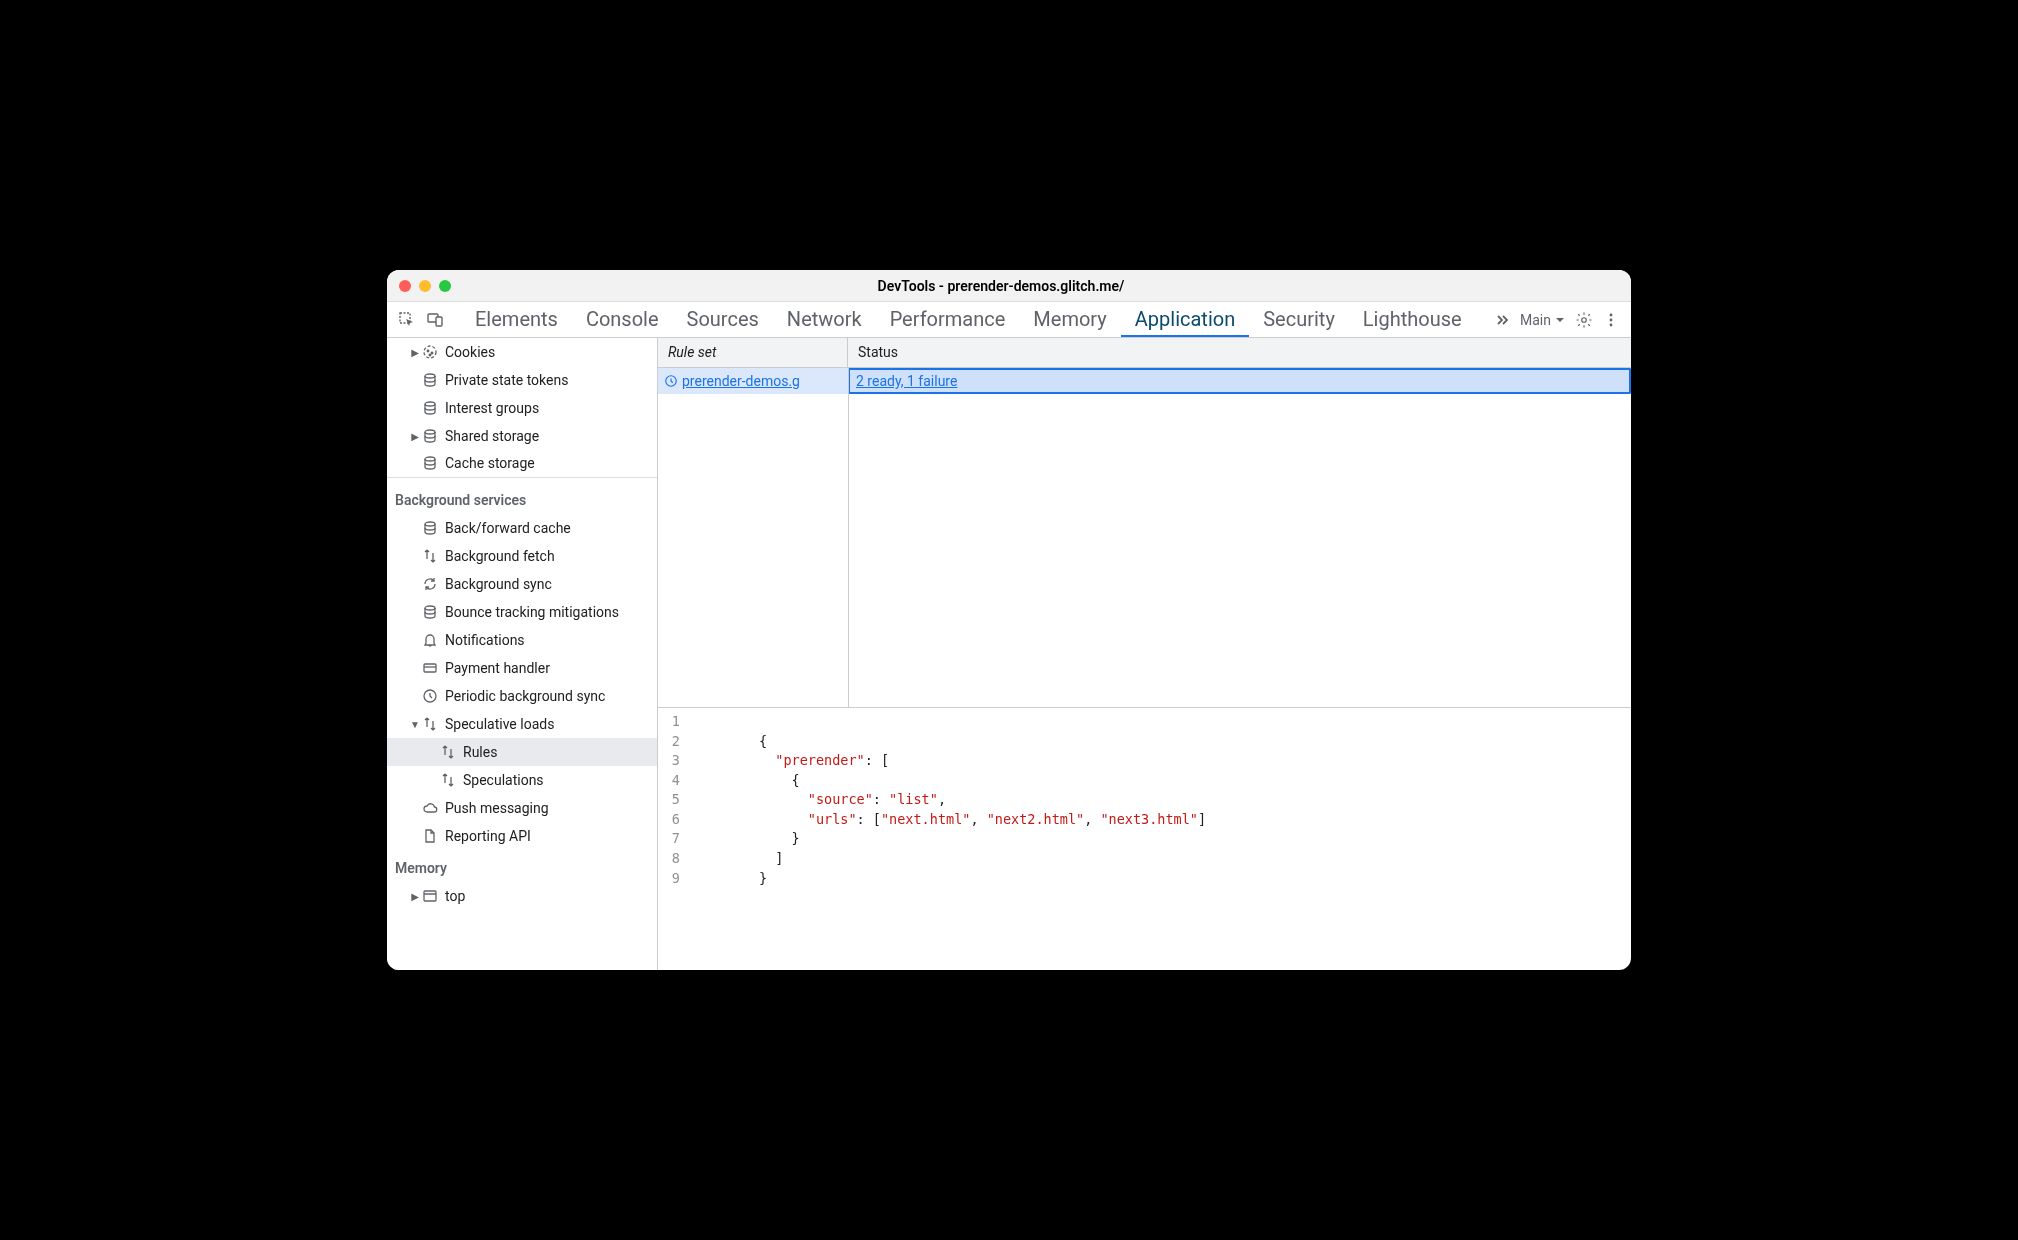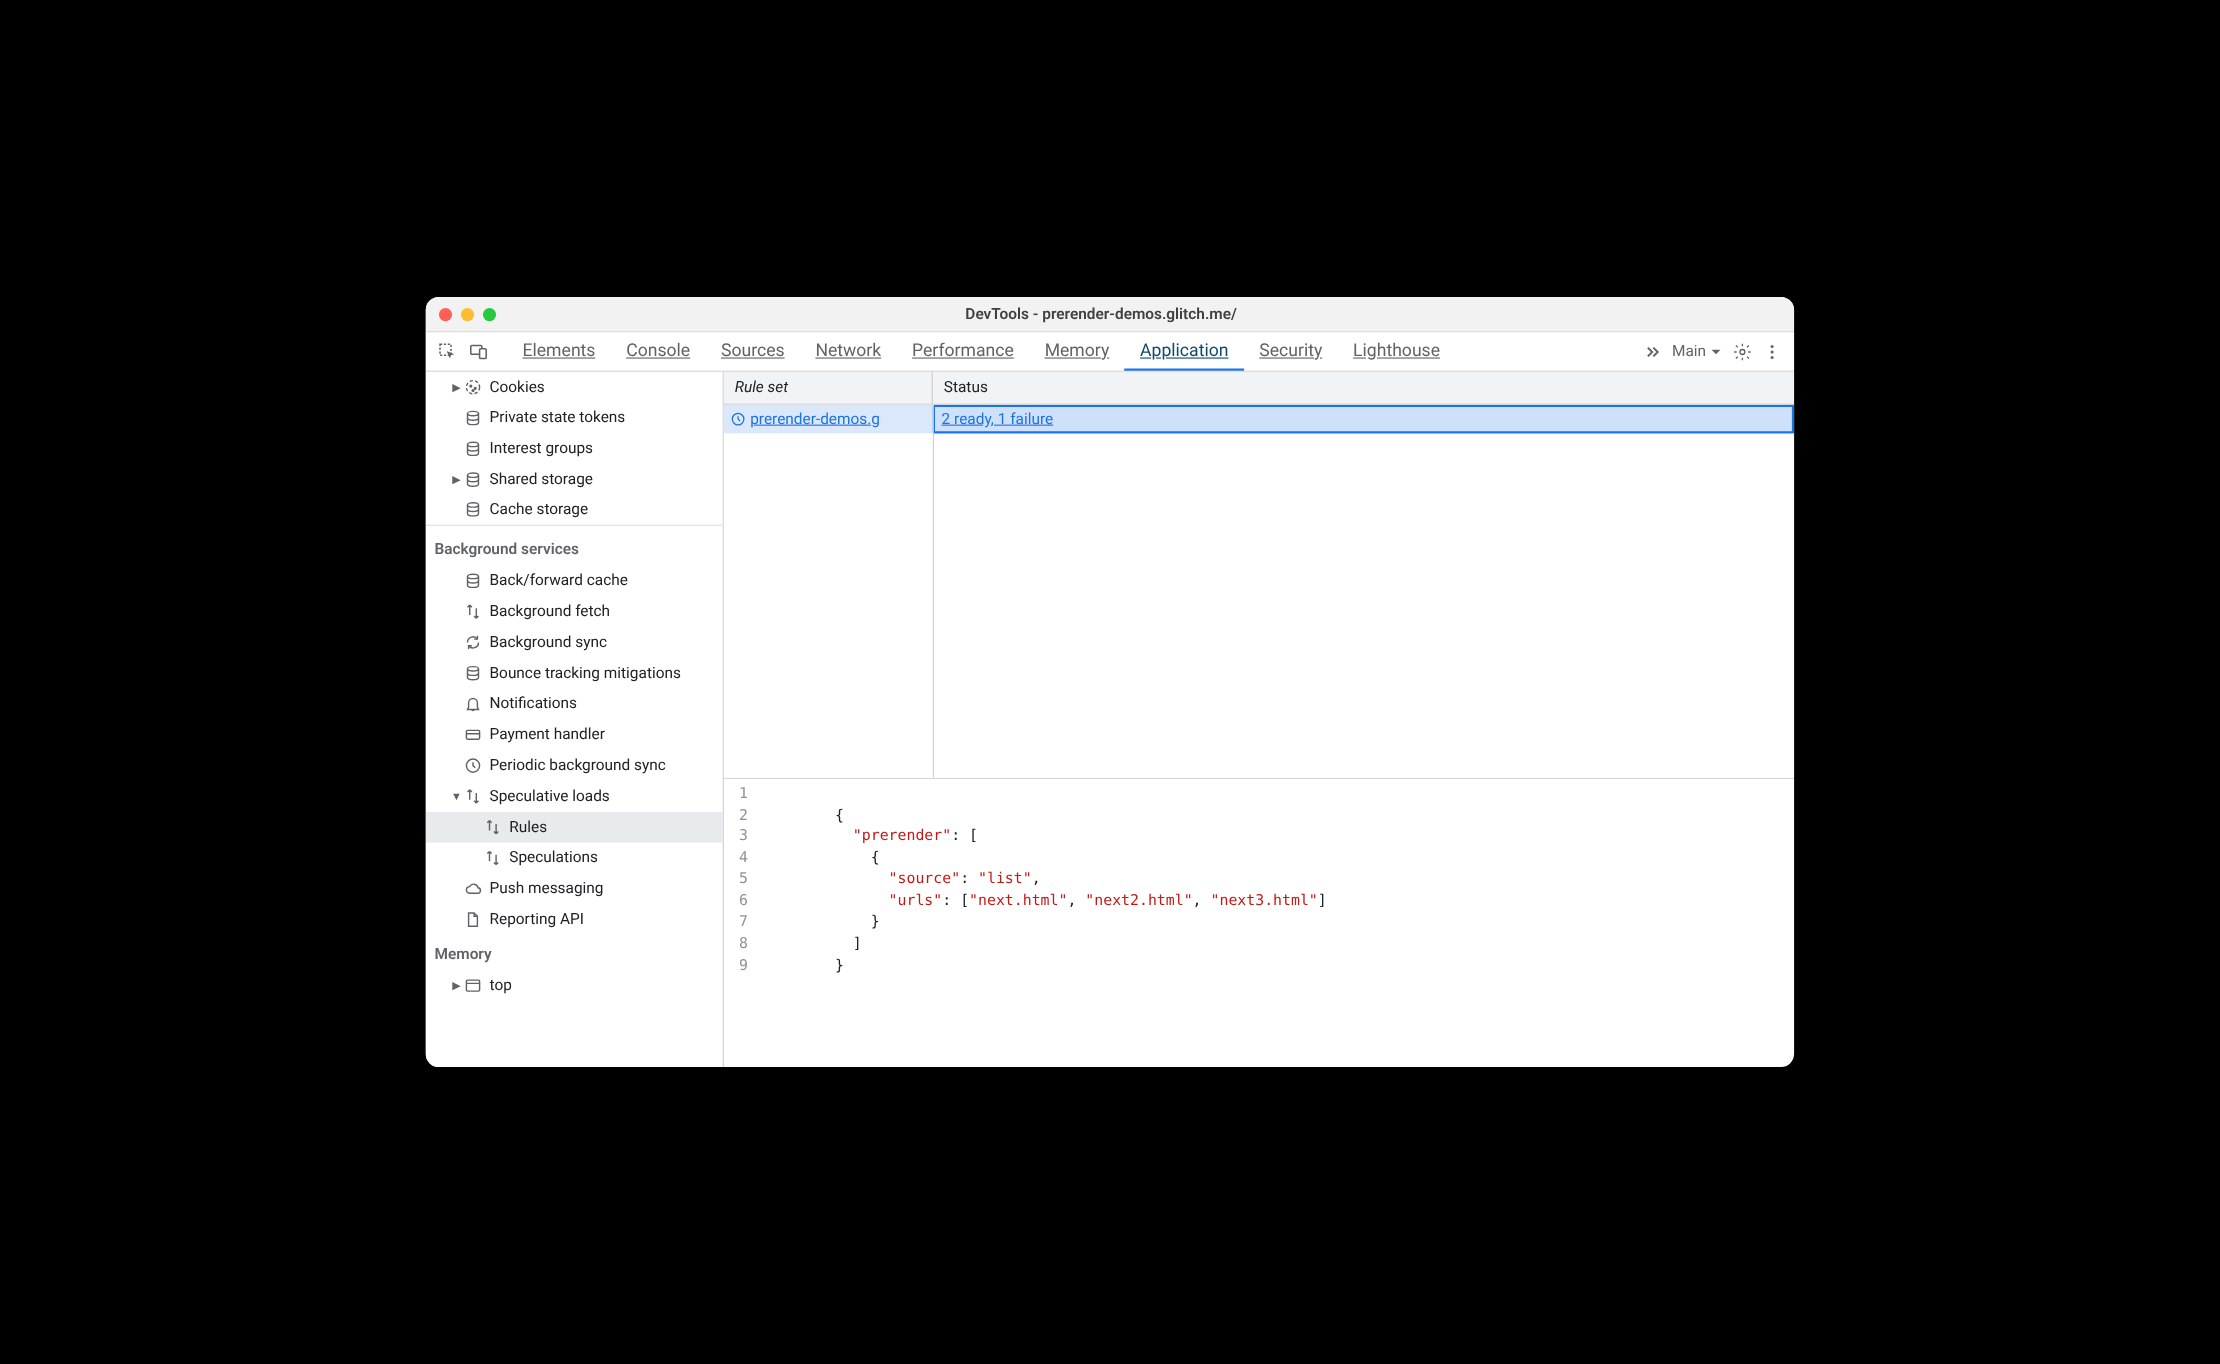--- a/index.html
+++ b/index.html
@@ -31,21 +31,21 @@
     align-items: center;
     padding: 0 12px;
     position: relative;
     border-bottom: 1px solid #ddd;
   }
   .traffic-lights { display: flex; gap: 8px; }
   .tl { width: 12px; height: 12px; border-radius: 50%; }
   .tl.red { background: #ff5f57; }
   .tl.yellow { background: #febc2e; }
   .tl.green { background: #28c840; }
-  .title { position: absolute; left: 0; right: 16px; text-align: center; font-weight: 600; font-size: 14px; color: #404040; }
+  .title { position: absolute; left: 0; right: 16px; text-align: center; font-weight: 600; font-size: 14px; color: #000000; }
   .toolbar {
     height: 36px;
     display: flex;
     align-items: center;
     border-bottom: 1px solid #ccc;
     padding: 0 6px;
     gap: 0;
     background: #fff;
   }
   .toolbar-icon {
@@ -54,23 +54,22 @@
     color: #5f6368;
     cursor: pointer;
   }
   .tabs { display: flex; gap: 0; margin-left: 12px; flex: 1; align-items: stretch; height: 100%; }
   .tab {
     padding: 0 14px;
     display: flex;
     align-items: center;
     color: #5f6368;
     cursor: pointer;
-    font-size: 16px;
+    font-size: 20px;
     border-bottom: 2px solid transparent;
-    text-decoration: underline;
   }
   .tab.active { color: #0c4a6e; border-bottom-color: #1a73e8; }
   .toolbar-right { display: flex; align-items: center; gap: 10px; padding-right: 6px; color: #5f6368; }
   .toolbar-right .frame-select { display: flex; align-items: center; gap: 4px; cursor: pointer; }
   .content { flex: 1; display: flex; min-height: 0; }
   .sidebar {
     width: 271px;
     border-right: 1px solid #ccc;
     overflow-y: auto;
     background: #fff;

